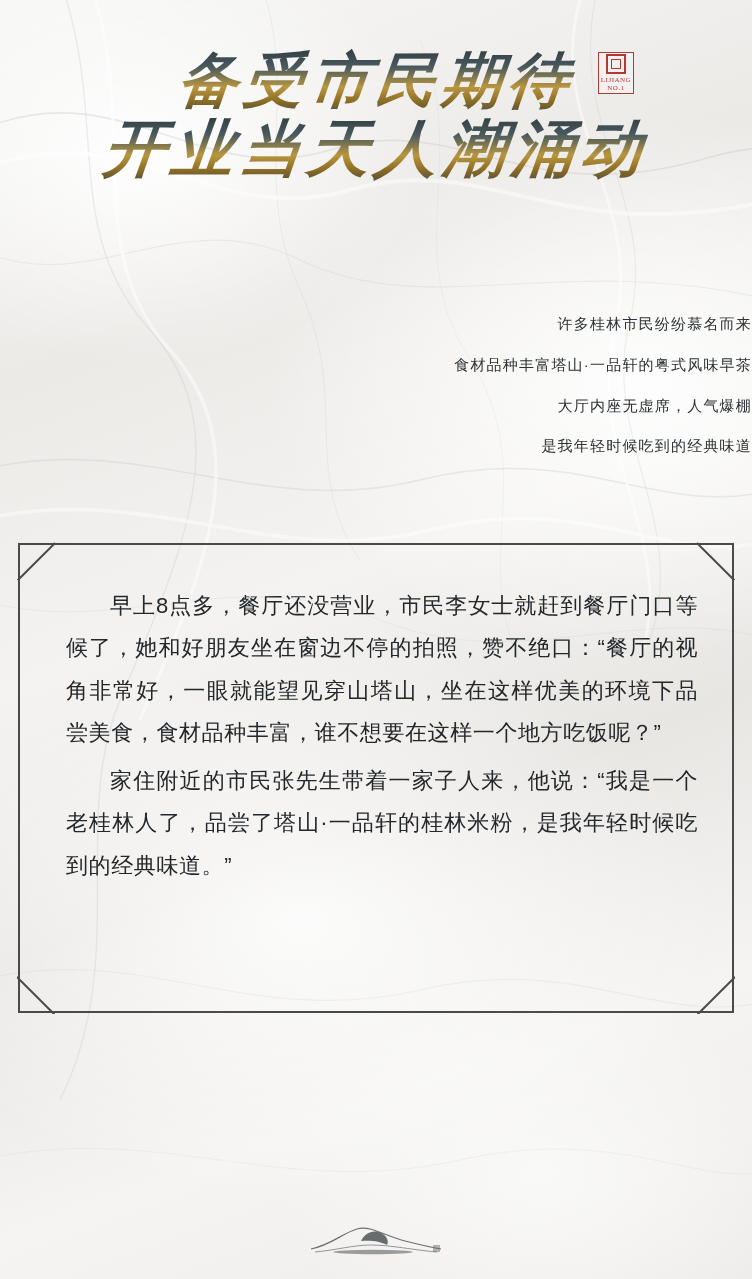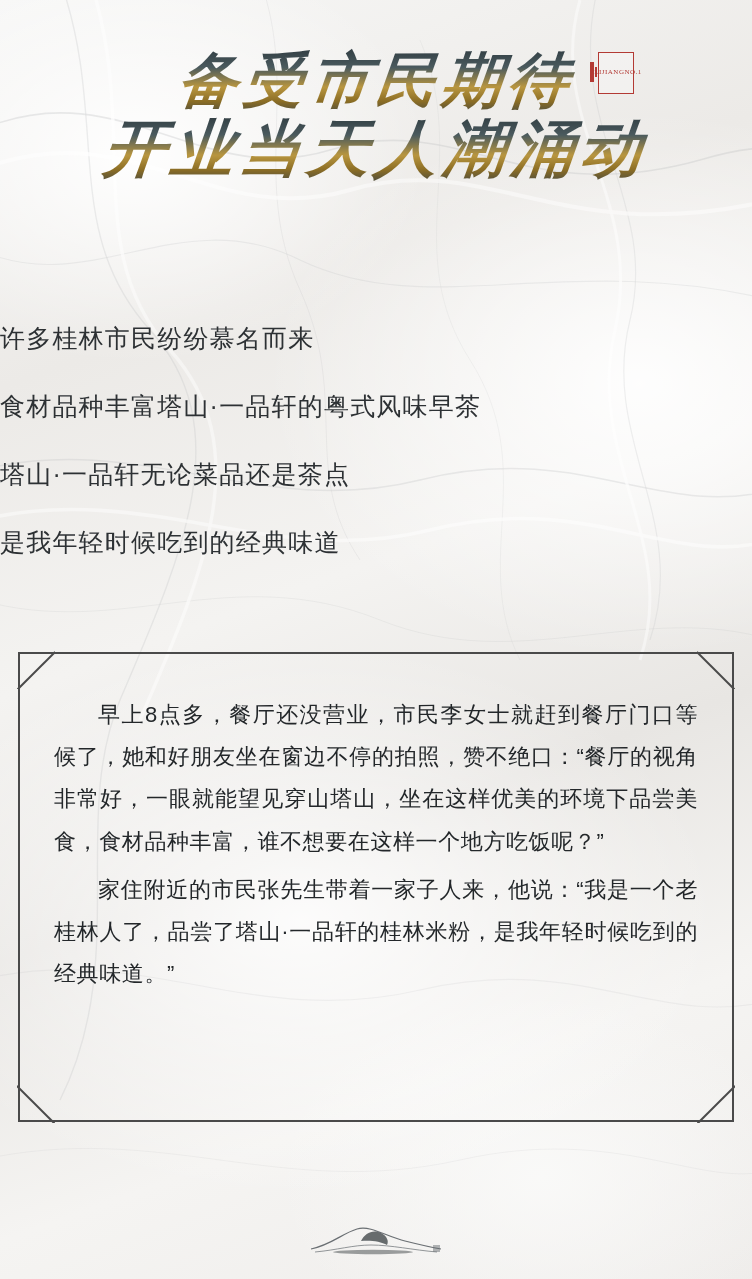--- a/index.html
+++ b/index.html
@@ -64,21 +64,21 @@
     right: 118px;
     top: 52px;
     width: 34px;
     height: 40px;
     border: 1px solid #b33a34;
     color: #b33a34;
     font-size: 7px;
     line-height: 1.1;
     letter-spacing: 0.5px;
     display: flex;
-    flex-direction: row;
+    flex-direction: column;
     align-items: center;
     justify-content: center;
     font-family: "Liberation Serif", serif;
     background: rgba(255,255,255,0.25);
   }
   .seal .sq {
     width: 16px; height: 16px;
     border: 2px solid #b33a34;
     margin-bottom: 3px;
     position: relative;
@@ -87,23 +87,23 @@
     content: "";
     position: absolute;
     left: 3px; top: 3px; right: 3px; bottom: 3px;
     border: 1px solid #b33a34;
   }
 
   .intro {
     position: relative;
     z-index: 2;
     margin-top: 118px;
-    text-align: left;
+    text-align: right;
     color: #2d3134;
-    font-size: 25px;
+    font-size: 15px;
     line-height: 2.72;
     letter-spacing: 1.2px;
   }
   .intro .strong { font-weight: normal; }
 
   .card-wrap {
     position: relative;
     z-index: 2;
     margin: 76px 18px 0 18px;
   }
@@ -133,21 +133,21 @@
   .cc-tl { left: -3px; top: -3px; }
   .cc-tl::before { transform: rotate(-45deg); }
   .cc-tr { right: -3px; top: -3px; }
   .cc-tr::before { transform: rotate(45deg); }
   .cc-bl { left: -3px; bottom: -3px; }
   .cc-bl::before { transform: rotate(45deg); }
   .cc-br { right: -3px; bottom: -3px; }
   .cc-br::before { transform: rotate(-45deg); }
 
   .card p {
-    margin: 0 0 6px 0;
+    margin: 0 0 6px 12px;
     text-indent: 2em;
     font-size: 22px;
     line-height: 1.92;
     color: #23272a;
     letter-spacing: 0.6px;
     text-align: justify;
   }
   .footer-logo {
     position: absolute;
     bottom: 18px;
@@ -197,21 +197,21 @@
     <div class="title-line l1">备受市民期待</div>
     <br>
     <div class="title-line l2">开业当天人潮涌动</div>
   </div>
 
   <div class="intro">
     <div>许多桂林市民纷纷慕名而来</div>
     <div>
       <span>食材品种丰富</span><span class="strong">塔山·一品轩</span><span>的粤式风味早茶</span>
     </div>
-    <div>塔山·一品轩无论菜品还是茶点</div>
+    <div>大厅内座无虚席，人气爆棚</div>
     <div>是我年轻时候吃到的经典味道</div>
   </div>
 
   <div class="card-wrap">
     <div class="card">
       <div class="corner-cut cc-tl"></div>
       <div class="corner-cut cc-tr"></div>
       <div class="corner-cut cc-bl"></div>
       <div class="corner-cut cc-br"></div>
       <p>早上8点多，餐厅还没营业，市民李女士就赶到餐厅门口等候了，她和好朋友坐在窗边不停的拍照，赞不绝口：“餐厅的视角非常好，一眼就能望见穿山塔山，坐在这样优美的环境下品尝美食，食材品种丰富，谁不想要在这样一个地方吃饭呢？”</p>

